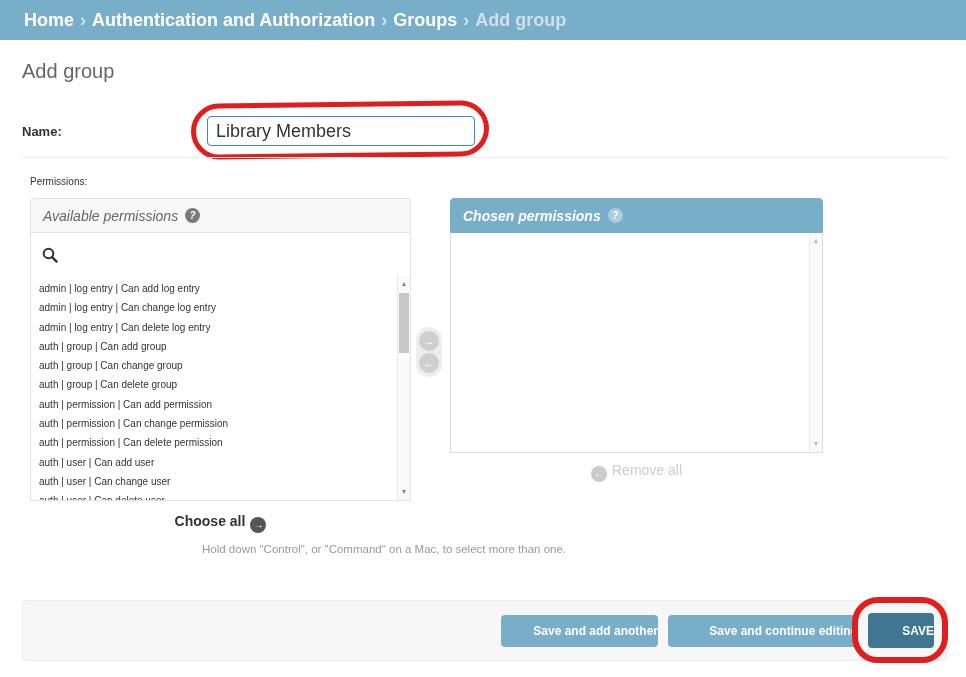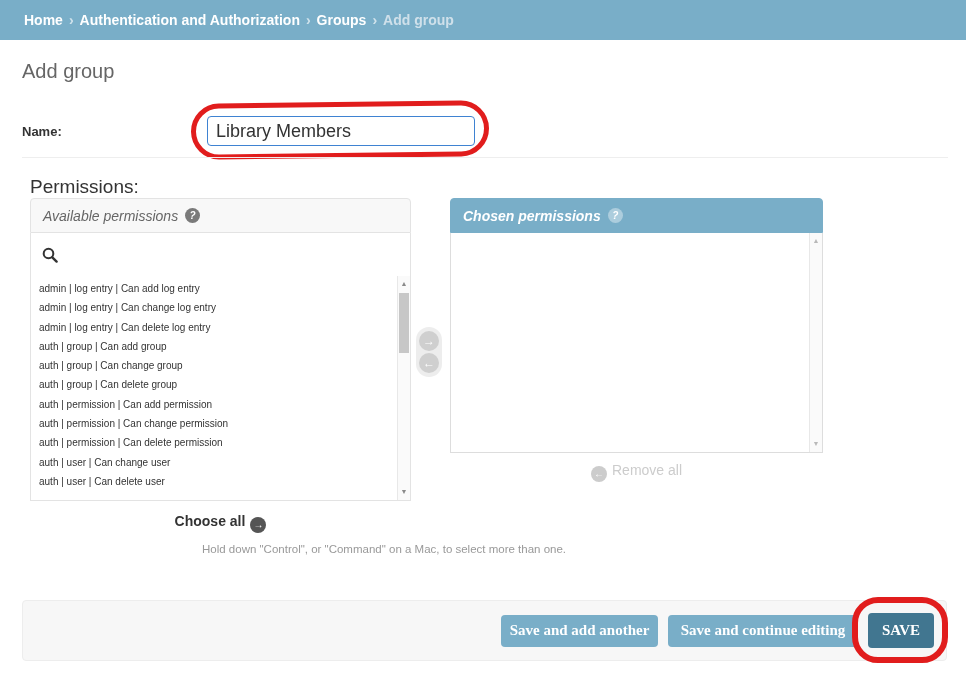--- a/index.html
+++ b/index.html
@@ -2,37 +2,37 @@
 <html><head>
 <meta charset="utf-8">
 <style>
   * { margin:0; padding:0; box-sizing:border-box; }
   html,body { background:#fff; }
   body { font-family:"Liberation Sans", sans-serif; }
   .page { position:relative; width:966px; height:677px; background:#fff; overflow:hidden; }
 
   
   .breadcrumbs { position:absolute; left:0; top:0; width:966px; height:40px;
-    background:#79aec8; line-height:40px; padding-left:24px; font-size:14px; }
+    background:#79aec8; line-height:40px; padding-left:24px; font-size:18px; }
   .breadcrumbs a { color:#fff; font-weight:700; text-decoration:none; cursor:pointer; }
   .breadcrumbs .sep { color:rgba(255,255,255,0.65); font-weight:700; margin:0 6px; }
   .breadcrumbs .current { color:#cfe0ea; font-weight:700; }
 
   
   .page-title { position:absolute; left:22px; top:60px; font-size:20px; font-weight:400; color:#666; }
 
   
   .name-label { position:absolute; left:22px; top:124px; font-size:13px; font-weight:700; color:#333; }
   .name-input { position:absolute; left:207px; top:116px; width:268px; height:30px;
     border:1px solid #3f83d2; border-radius:4px; padding:0 8px; font-size:18px; color:#333;
     font-family:"Liberation Sans", sans-serif; outline:none; background:#fff; }
   .divider { position:absolute; left:22px; top:157px; width:926px; height:1px; background:#eeeeee; }
 
   
-  .perm-label { position:absolute; left:30px; top:176px; font-size:19px; color:#333;text-align:center; }
+  .perm-label { position:absolute; left:30px; top:176px; font-size:10px; color:#333;text-align:center; }
 
   .selector-box { position:absolute; background:#fff; }
   .box-available { left:30px; top:198px; width:381px; }
   .box-chosen   { left:450px; top:198px; width:373px; }
 
   .box-header { height:35px; line-height:34px; padding-left:12px; font-size:14px;
     border:1px solid #e3e3e3; border-radius:4px 4px 0 0; display:flex; align-items:center; gap:7px;font-style:italic; }
   .box-header.gray { background:#f8f8f8; color:#666; }
   .box-header.blue { background:#79aec8; color:#fff; font-weight:700; border-color:#79aec8; }
 
@@ -77,22 +77,22 @@
     font-size:10px; font-weight:700; line-height:16px; text-align:center; vertical-align:-2px; }
   .circle-ic.dark { background:#555; color:#fff; margin-left:5px; }
   .circle-ic.gray { background:#ccc; color:#fff; margin-right:5px; }
 
   .help-text { position:absolute; left:202px; top:543px; font-size:11.5px; color:#999; }
 
   
   .submit-row { position:absolute; left:22px; top:600px; width:925px; height:61px;
     background:#f7f7f7; border:1px solid #ededed; border-radius:4px;
     display:flex; align-items:center; justify-content:flex-end; gap:10px; padding-right:12px; }
-  .btn { border:none; border-radius:4px; color:#fff; font-weight:700; font-size:15px;
-    font-family:Liberation Serif, serif; cursor:pointer; }
+  .btn { border:none; border-radius:4px; color:#fff; font-weight:700; font-size:12px;
+    font-family:Liberation Sans, sans-serif; cursor:pointer;text-align:right; }
   .btn.light { background:#79aec8; height:32px; }
   .btn.save { background:#417690; height:35px; width:66px; }
   .btn.add-another { width:157px; }
   .btn.continue { width:190px; }
 
   
   .annotation { position:absolute; border:5px solid #e11d1d; pointer-events:none; }
   .oval-name { left:191px; top:102px; width:298px; height:56px; border-radius:28px; transform:rotate(-0.7deg); }
   .oval-save { left:852px; top:597px; width:96px; height:66px; border-width:6px; border-radius:26px; }
 </style>
@@ -130,20 +130,21 @@
     <div class="option-list">
       <div class="option">admin | log entry | Can add log entry</div>
       <div class="option">admin | log entry | Can change log entry</div>
       <div class="option">admin | log entry | Can delete log entry</div>
       <div class="option">auth | group | Can add group</div>
       <div class="option">auth | group | Can change group</div>
       <div class="option">auth | group | Can delete group</div>
       <div class="option">auth | permission | Can add permission</div>
       <div class="option">auth | permission | Can change permission</div>
       <div class="option">auth | permission | Can delete permission</div>
+      <div class="option">auth | user | Can add user</div>
       <div class="option">auth | user | Can change user</div>
       <div class="option">auth | user | Can delete user</div>
       <div class="vscroll">
         <div class="arr up">▲</div>
         <div class="thumb" style="top:17px; height:60px;"></div>
         <div class="arr down">▼</div>
       </div>
     </div>
   </div>
 

